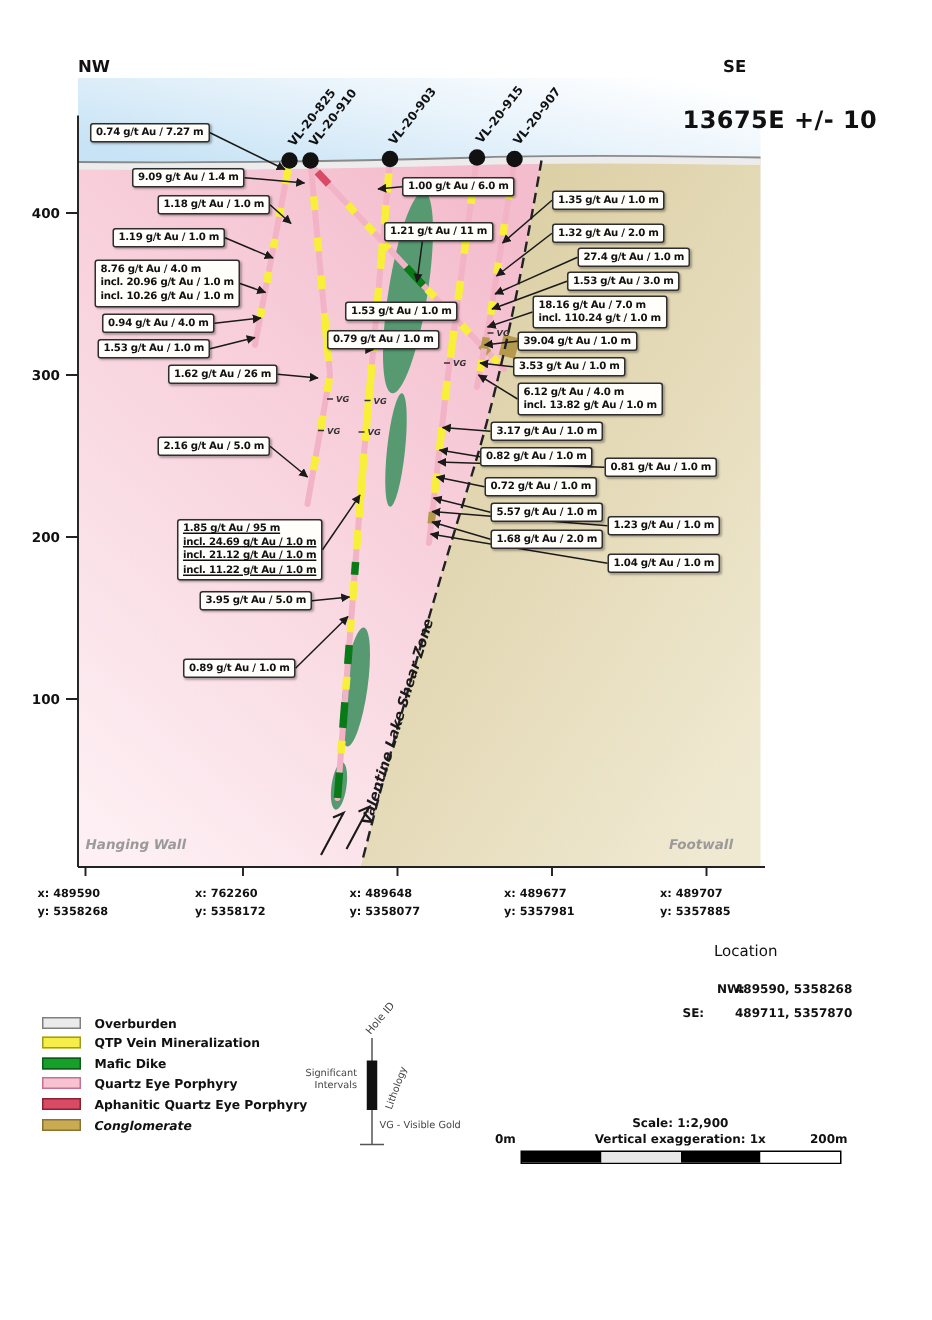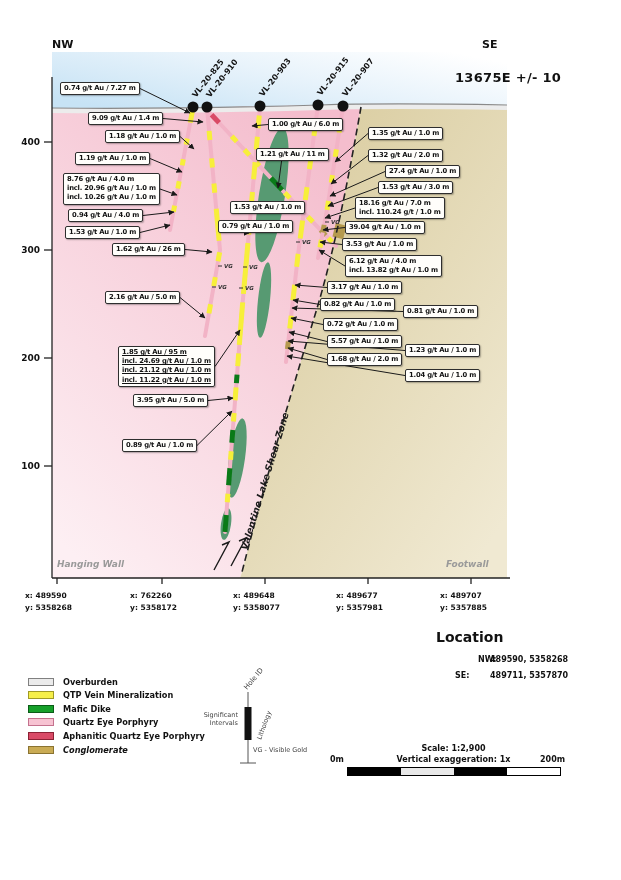--- a/index.html
+++ b/index.html
@@ -1,32 +1,32 @@
 <!DOCTYPE html>
 <html><head>
 <meta charset="utf-8">
 <style>
   html,body{margin:0;padding:0;background:#fff;}
   #page{position:relative;width:621px;height:880px;background:#fff;overflow:hidden;
         font-family:"DejaVu Sans","Liberation Sans",sans-serif;}
   #xsec{position:absolute;left:0;top:0;}
   .abs{position:absolute;}
   .corner-label{font-size:11px;font-weight:bold;color:#111;}
-  .section-title{font-size:13px;font-weight:bold;color:#111;letter-spacing:.3px;}
+  .section-title{font-size:16px;font-weight:bold;color:#111;letter-spacing:.3px;}
   .callout{position:absolute;background:#fffefb;border:1.4px solid #2e2e2e;border-radius:2px;
            padding:1px 3px;font-size:6.8px;line-height:1.35;font-weight:bold;color:#111;
            letter-spacing:-.2px;white-space:nowrap;box-shadow:1px 1px 1.5px rgba(0,0,0,.3);z-index:5;}
   .wall-label{font-size:9px;font-weight:bold;font-style:italic;color:#9a9a9a;}
   .coord-label{position:absolute;font-size:7.5px;font-weight:bold;color:#111;line-height:1.6;white-space:nowrap;}
   
   .legend-row{position:absolute;left:28px;display:flex;align-items:center;height:11px;}
   .legend-swatch{width:26px;height:8px;border:1px solid #555;margin-right:9px;box-sizing:border-box;}
   .legend-text{font-size:8.2px;font-weight:bold;color:#111;white-space:nowrap;}
   
-  .loc-header{font-size:14px;font-weight:bold;color:#111;}
+  .loc-header{font-size:10px;font-weight:normal;color:#111;margin-left:40px;}
   .loc-row{position:absolute;font-size:8px;font-weight:bold;color:#111;white-space:nowrap;}
   
   .logo-bar{position:absolute;width:5.5px;height:21px;transform:skewX(-20deg);}
   .logo-name{font-size:13.5px;font-weight:500;letter-spacing:1.2px;}
   
   .scale-text{position:absolute;font-size:8px;font-weight:bold;color:#111;text-align:center;white-space:nowrap;}
   .scale-end{position:absolute;font-size:8px;font-weight:bold;color:#111;white-space:nowrap;}
   #scalebar{position:absolute;display:flex;border:1px solid #000;height:7px;box-sizing:content-box;}
   .sb-seg{width:53px;height:7px;}
 </style>

